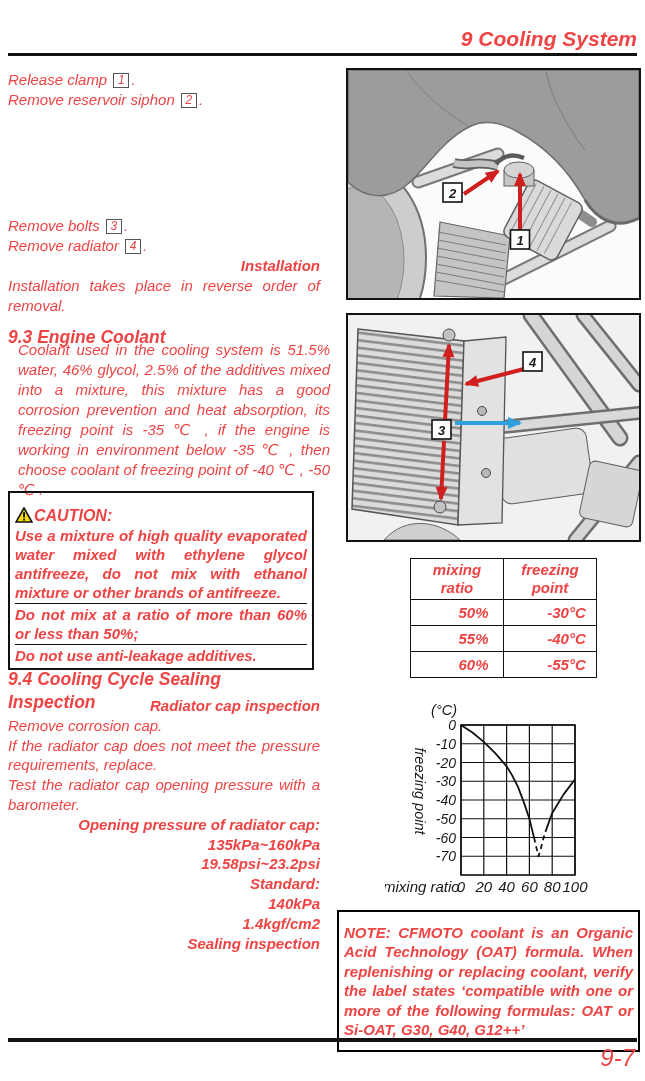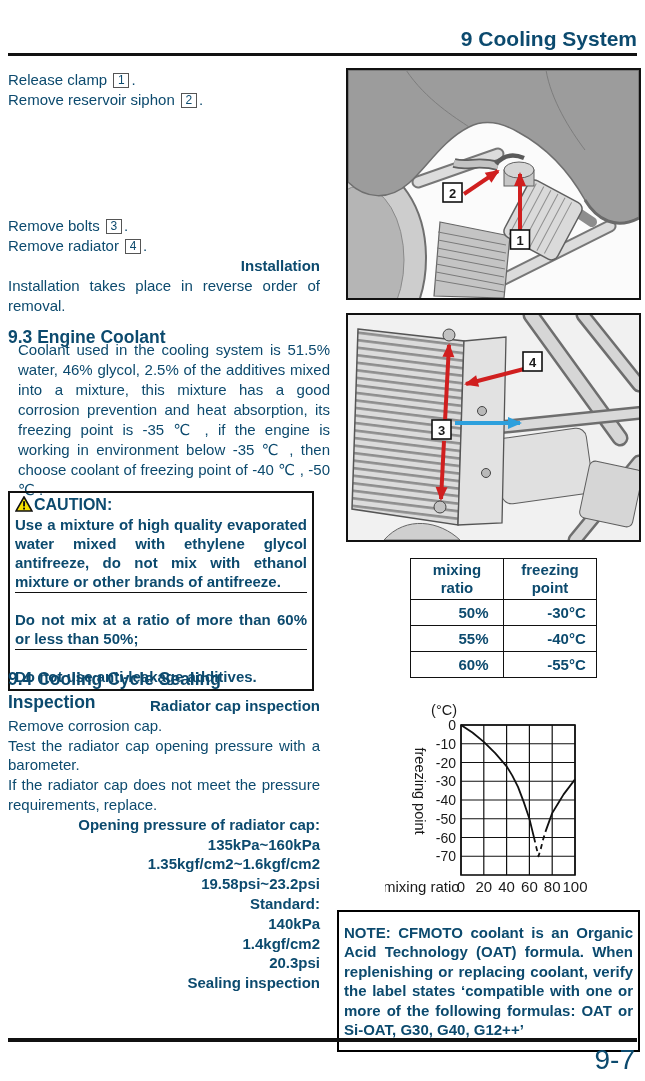--- a/index.html
+++ b/index.html
@@ -1,47 +1,47 @@
 <!DOCTYPE html>
 <html><head>
 <meta charset="utf-8">
 <style>
   html,body{margin:0;padding:0;background:#ffffff;}
   .page{position:relative;width:645px;height:1081px;background:#fff;overflow:hidden;
-        font-family:"Liberation Sans","DejaVu Sans",sans-serif;color:#0c4a6e;}
+        font-family:"Liberation Sans","DejaVu Sans",sans-serif;color:#ef4444;font-style:italic;}
   svg text{font-family:"Liberation Sans","DejaVu Sans",sans-serif;fill:#1a1a1a;}
 
   
   #header-title{position:absolute;top:27px;right:8px;font-size:21px;font-weight:bold;}
   #header-rule{position:absolute;left:8px;top:53px;width:629px;height:2.5px;background:#111;}
   #footer-bar{position:absolute;left:8px;top:1038px;width:629px;height:4px;background:#111;}
-  #page-number{position:absolute;right:10px;top:1044px;font-size:28px;}
+  #page-number{position:absolute;right:10px;top:1044px;font-size:24px;}
 
   
   .lblk{position:absolute;left:8px;width:312px;font-size:15px;line-height:20px;}
   #g-steps-top{top:70px;}
   #g-steps-mid{top:216px;}
   #g-sec93{top:314px;margin-top:12px;}
   #g-coolant{top:340px;margin-left:10px;}
   #g-caution{top:491px;}
   #g-sec94{top:668px;width:280px;}
   #g-radcap{top:696px;line-height:19.8px;}
   .h-section{font-size:17.5px;font-weight:bold;line-height:23px;}
   .bold{font-weight:bold;text-align:right;}
   .just{text-align:justify;}
   .refbox{display:inline-block;border:1px solid #555;background:#fff;font-size:12px;
           line-height:13px;padding:0 3px;min-width:8px;text-align:center;
           vertical-align:1px;margin:0 2px;}
 
   
   .caution-box{border:2px solid #111;padding:2px 5px 3px 5px;width:306px;box-sizing:border-box;}
-  .caution-title-row{font-weight:bold;font-size:16px;line-height:20px;}
+  .caution-title-row{font-weight:bold;font-size:16px;line-height:20px;margin-top:11px;}
   .warn-tri{vertical-align:-2px;margin-right:1px;}
   .caution-item{font-weight:bold;text-align:justify;line-height:19px;}
-  .caution-item.sep{border-top:1.5px solid #111;margin-top:1px;padding-top:17px;}
+  .caution-item.sep{border-top:1.5px solid #111;margin-top:1px;padding-top:1px;}
 
   
   .fig{position:absolute;left:346px;width:295px;border:2px solid #111;background:#fff;box-sizing:border-box;}
   #fig1{top:68px;height:232px;}
   #fig2{top:313px;height:229px;}
   .fig svg{display:block;width:100%;height:100%;}
 
   
   #mix-table-wrap{position:absolute;left:410px;top:558px;}
   table.mix{border-collapse:collapse;}
@@ -95,30 +95,28 @@
       <div class="caution-item sep">Do not mix at a ratio of more than 60% or less than 50%;</div>
       <div class="caution-item sep">Do not use anti-leakage additives.</div>
     </div>
   </div>
 
   <div class="lblk h-section" id="g-sec94">9.4 Cooling Cycle Sealing Inspection</div>
 
   <div class="lblk" id="g-radcap">
     <div class="bold">Radiator cap inspection</div>
     <div>Remove corrosion cap.</div>
+    <div class="just">If the radiator cap does not meet the pressure requirements, replace.</div>
     <div class="just">Test the radiator cap opening pressure with a barometer.</div>
-    <div class="just">If the radiator cap does not meet the pressure requirements, replace.</div>
     <div class="bold">Opening pressure of radiator cap:</div>
     <div class="bold">135kPa~160kPa</div>
-    <div class="bold">1.35kgf/cm2~1.6kgf/cm2</div>
     <div class="bold">19.58psi~23.2psi</div>
     <div class="bold">Standard:</div>
     <div class="bold">140kPa</div>
     <div class="bold">1.4kgf/cm2</div>
-    <div class="bold">20.3psi</div>
     <div class="bold">Sealing inspection</div>
   </div>
 
   <div class="fig" id="fig1">
     <svg viewBox="0 0 291 228" preserveAspectRatio="none">
       <defs>
         <marker id="mR" markerUnits="userSpaceOnUse" markerWidth="16" markerHeight="14" refX="13" refY="7" orient="auto">
           <path d="M1,1 L15,7 L1,13 Z" fill="#d01f1f"></path>
         </marker>
       </defs>

